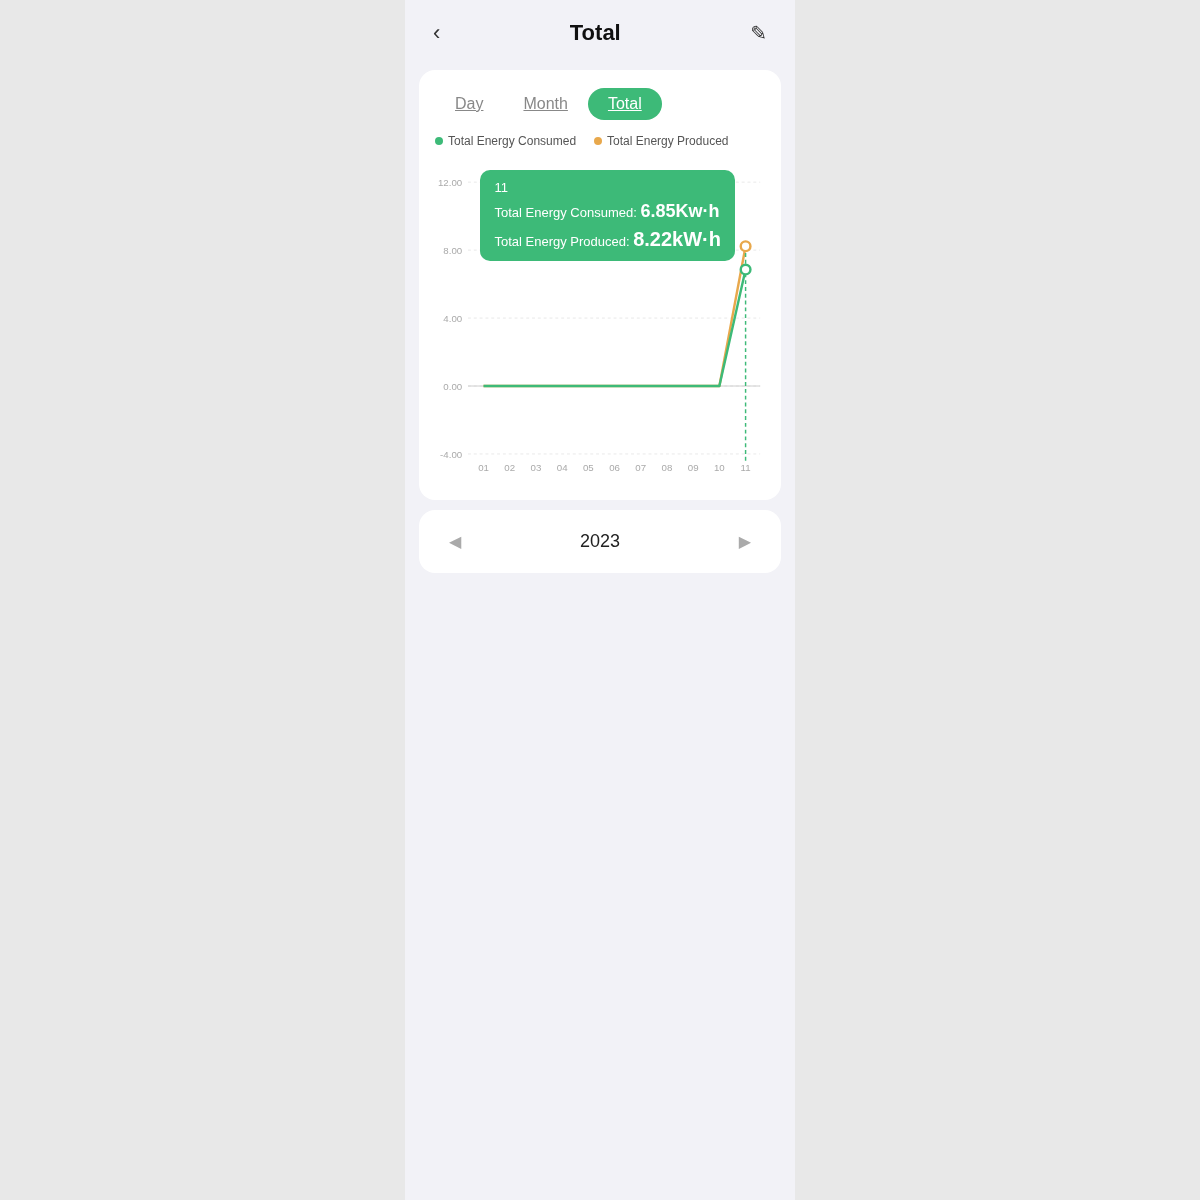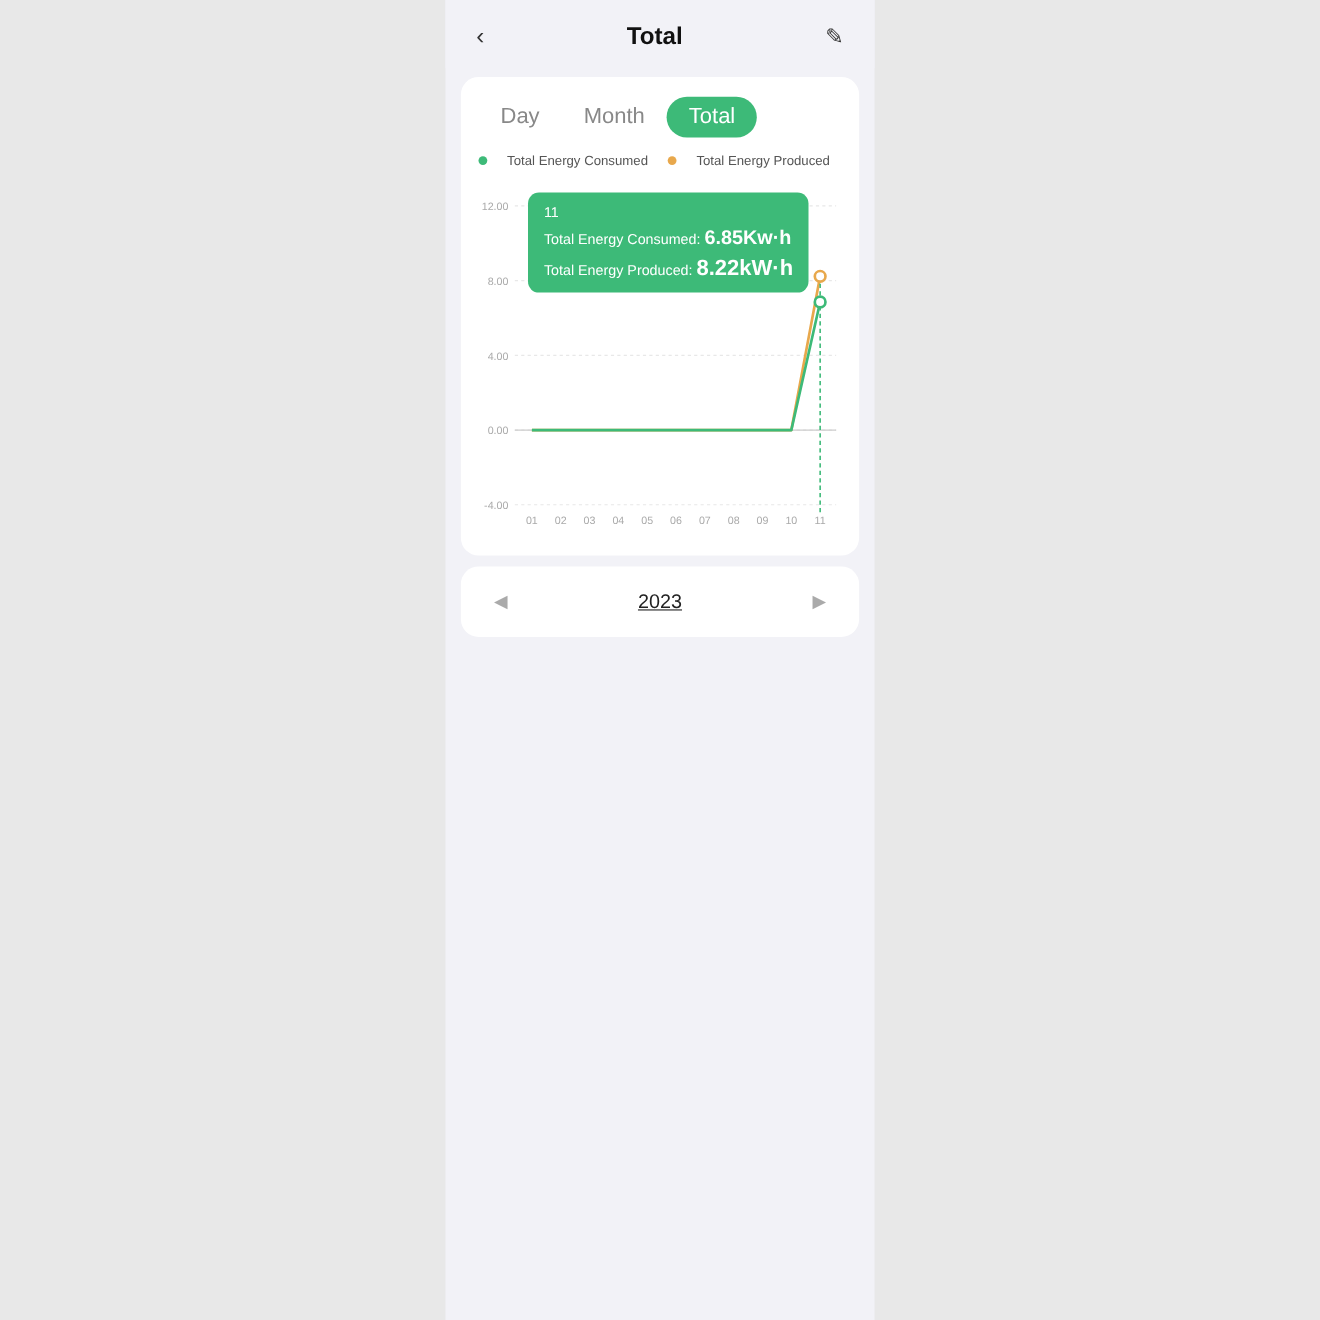--- a/index.html
+++ b/index.html
@@ -52,40 +52,41 @@
       display: flex;
       align-items: center;
       gap: 0;
       margin-bottom: 14px;
     }
     .tab-btn {
       padding: 7px 20px;
       border-radius: 20px;
       border: none;
       background: transparent;
-      font-size: 20px;
+      font-size: 16px;
       color: #888;
       cursor: pointer;
       font-family: inherit;
+      text-decoration: underline;
     }
     .tab-btn.active {
       background: #3dba78;
       color: #fff;
       font-weight: 500;
     }
     .legend-row {
       display: flex;
       align-items: center;
       gap: 18px;
       margin-bottom: 12px;
     }
     .legend-item {
       display: flex;
       align-items: center;
-      gap: 18px;
+      gap: 5px;
       font-size: 12px;
       color: #555;
     }
     .legend-dot {
       width: 8px;
       height: 8px;
       border-radius: 50%;
     }
     .chart-area {
       position: relative;
@@ -142,21 +143,20 @@
       cursor: pointer;
       padding: 4px 10px;
       border: none;
       background: none;
       font-family: inherit;
     }
     .year-label {
       font-size: 18px;
       font-weight: 500;
       color: #222;
-      text-decoration: underline;
     }
   </style>
 </head>
 <body>
 
 <div class="phone-container">
 
   <div class="header">
     <span class="header-back">‹</span>
     <span class="header-title">Total</span>

